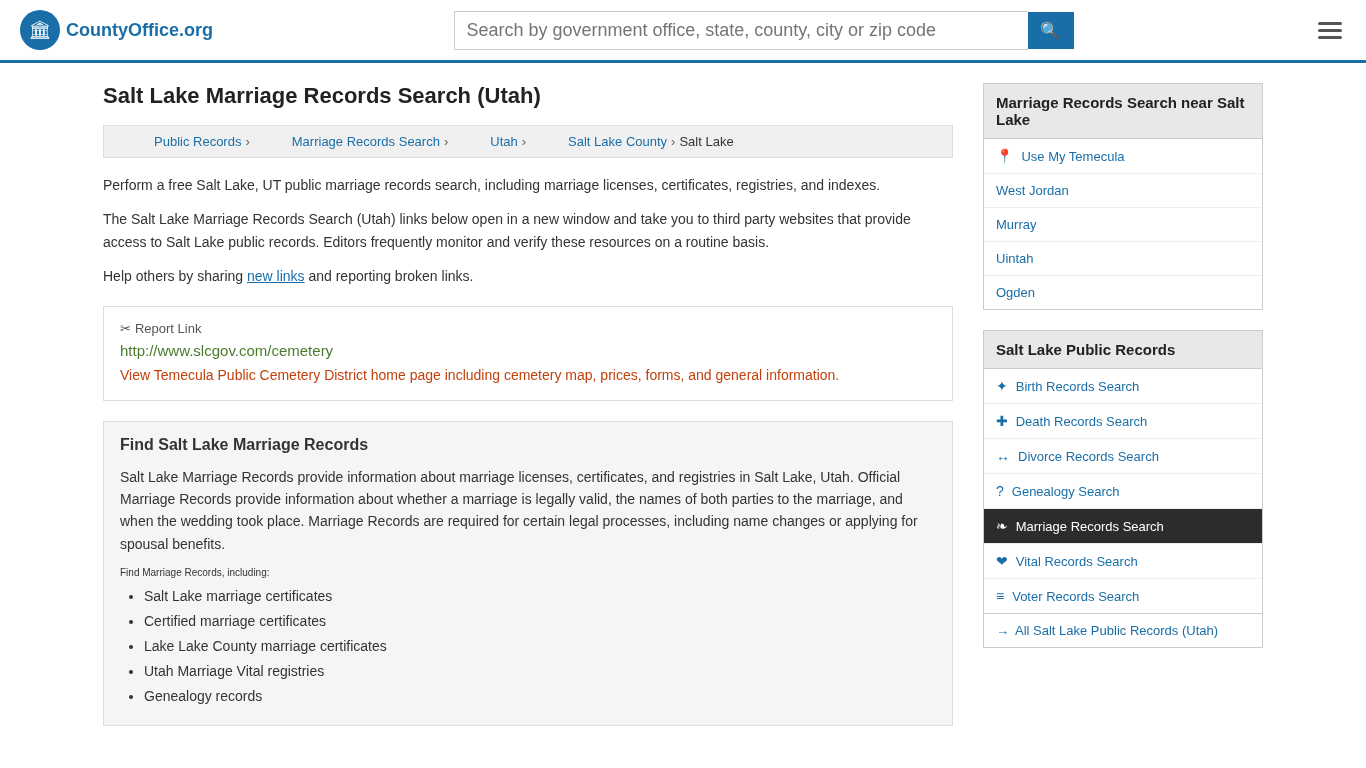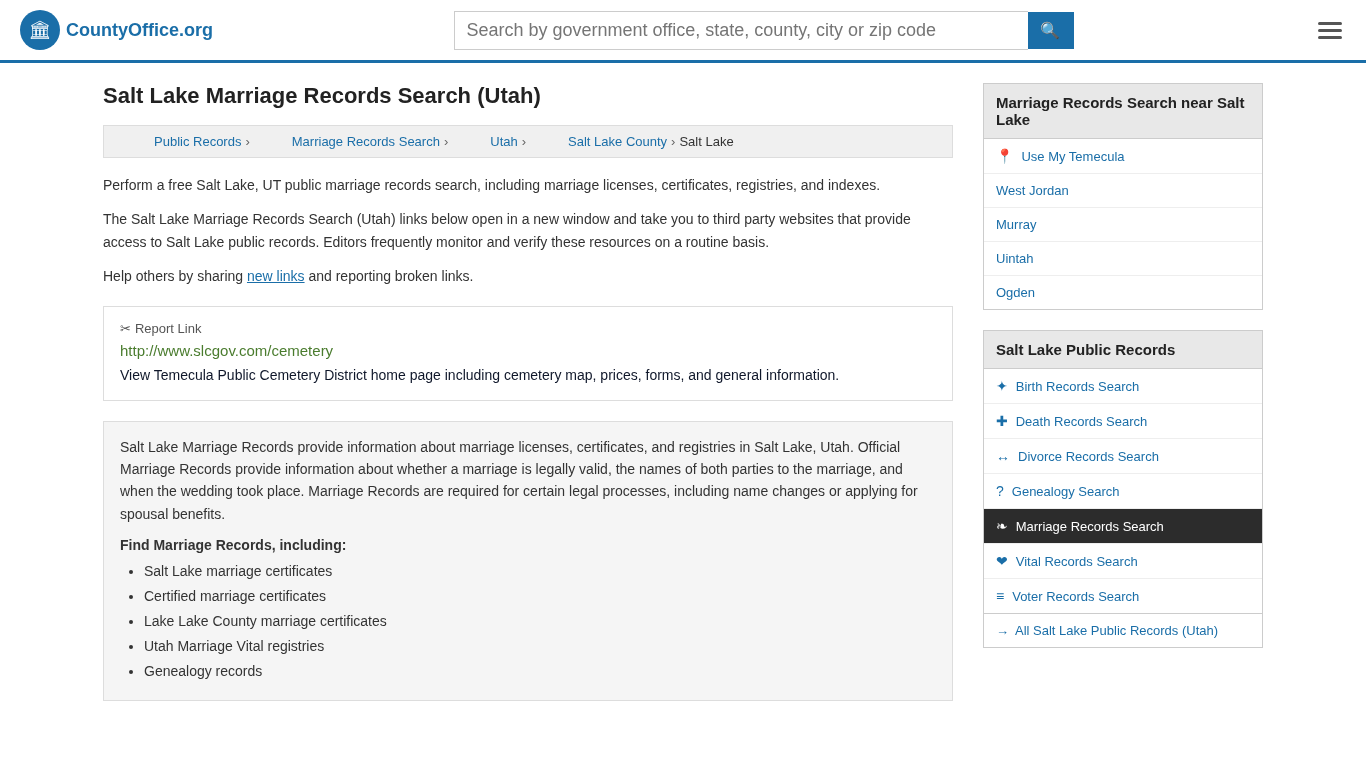--- a/index.html
+++ b/index.html
@@ -105,34 +105,34 @@
     }
     .link-card-title {
       font-size: 16px; font-weight: bold; color: #1a6ea8;
       text-decoration: underline; cursor: pointer;
     }
     .report-link {
       font-size: 13px; color: #555; cursor: pointer;
       display: flex; align-items: center; gap: 4px; white-space: nowrap;
     }
     .link-card-url { color: #4a7c2e; font-size: 15px; margin-bottom: 6px; }
-    .link-card-desc { font-size: 14px; color: #0f172a; line-height: 1.5; }
+    .link-card-desc { font-size: 14px; color: #c2410c; line-height: 1.5; }
 
     
     .info-section {
       background: #f5f5f5;
       border: 1px solid #ddd;
       padding: 14px 16px;
       margin-top: 20px;
     }
     .info-section h2 {
       font-size: 16px; font-weight: bold; color: #333; margin-bottom: 12px;
     }
     .info-section p { font-size: 14px; line-height: 1.6; margin-bottom: 12px; }
-    .info-section h3 { font-size: 14px; font-weight: bold; margin-bottom: 8px; }
+    .info-section h3 { font-size: 10px; font-weight: normal; margin-bottom: 8px; }
     .info-section ul { margin-left: 24px; }
     .info-section ul li { font-size: 14px; margin-bottom: 4px; line-height: 1.5; }
 
     
     .sidebar-section {
       margin-bottom: 20px;
     }
     .sidebar-section-title {
       background: #e8e8e8;
       border: 1px solid #ccc;
@@ -230,20 +230,21 @@
         <div class="report-link">
           <span>✂</span>
           <span>Report Link</span>
         </div>
       </div>
       <div class="link-card-url">http://www.slcgov.com/cemetery</div>
       <div class="link-card-desc">View Temecula Public Cemetery District home page including cemetery map, prices, forms, and general information.</div>
     </div>
 
     <div class="info-section">
+      <h2>Find Salt Lake Marriage Records</h2>
       <p>Salt Lake Marriage Records provide information about marriage licenses, certificates, and registries in Salt Lake, Utah. Official Marriage Records provide information about whether a marriage is legally valid, the names of both parties to the marriage, and when the wedding took place. Marriage Records are required for certain legal processes, including name changes or applying for spousal benefits.</p>
       <h3>Find Marriage Records, including:</h3>
       <ul id="info-list">
 
       <li>Salt Lake marriage certificates</li>
           <li>Certified marriage certificates</li>
           <li>Lake Lake County marriage certificates</li>
           <li>Utah Marriage Vital registries</li>
           <li>Genealogy records</li>
         </ul>

